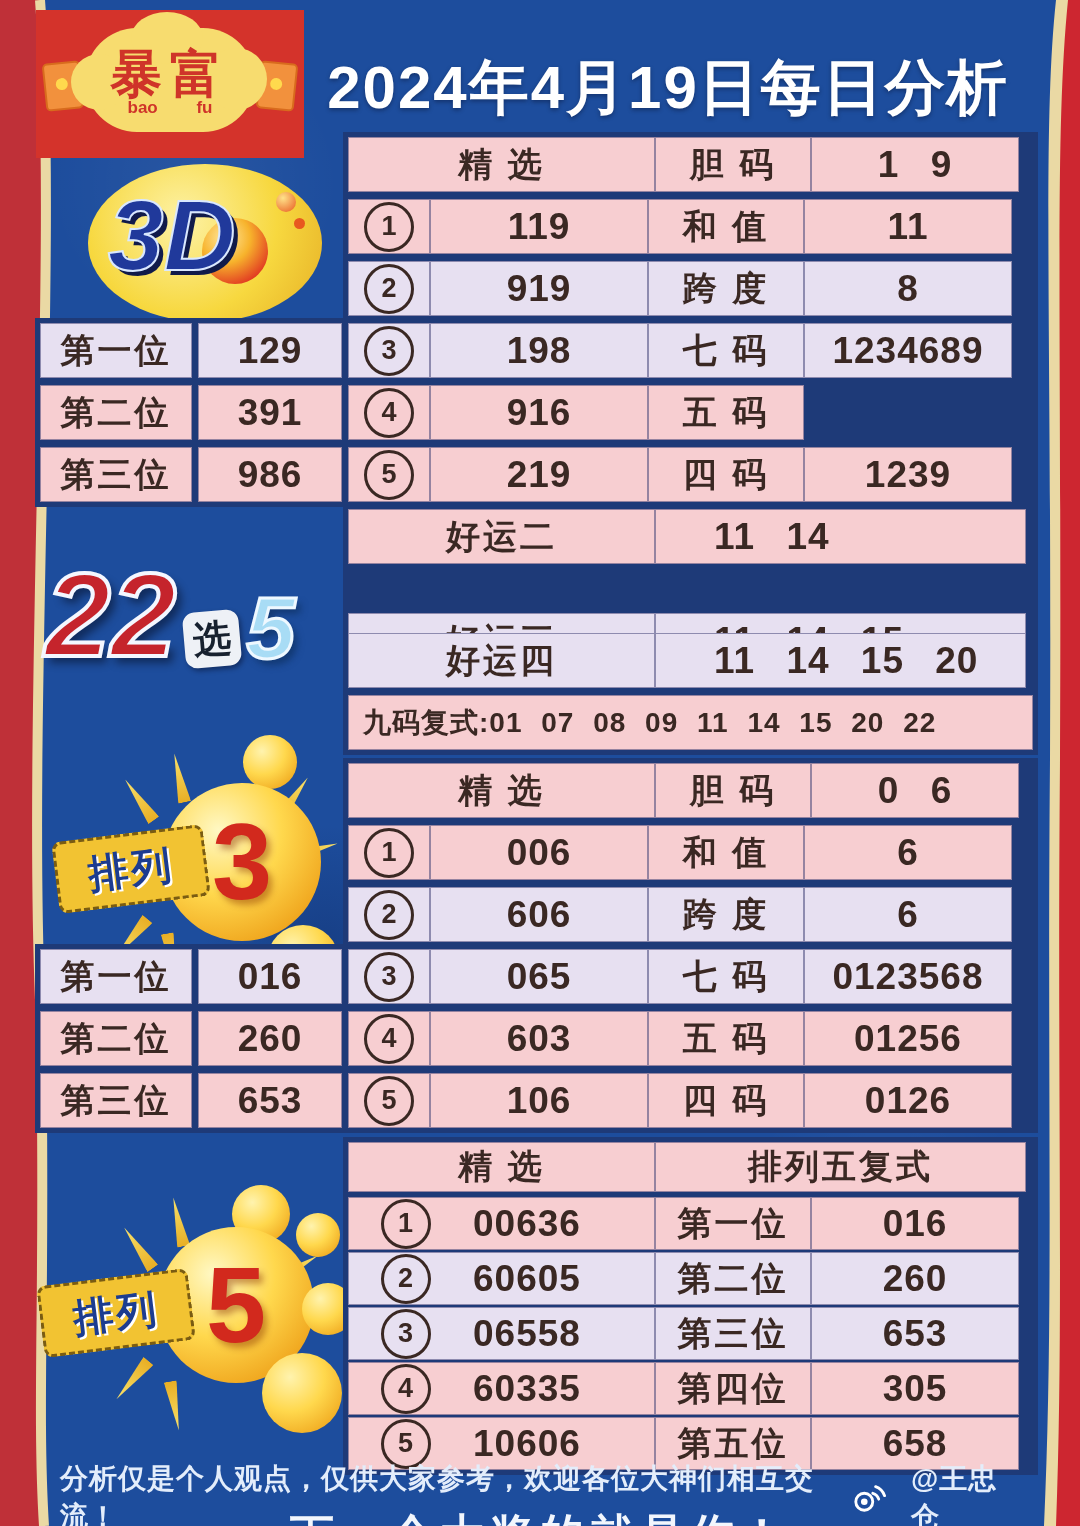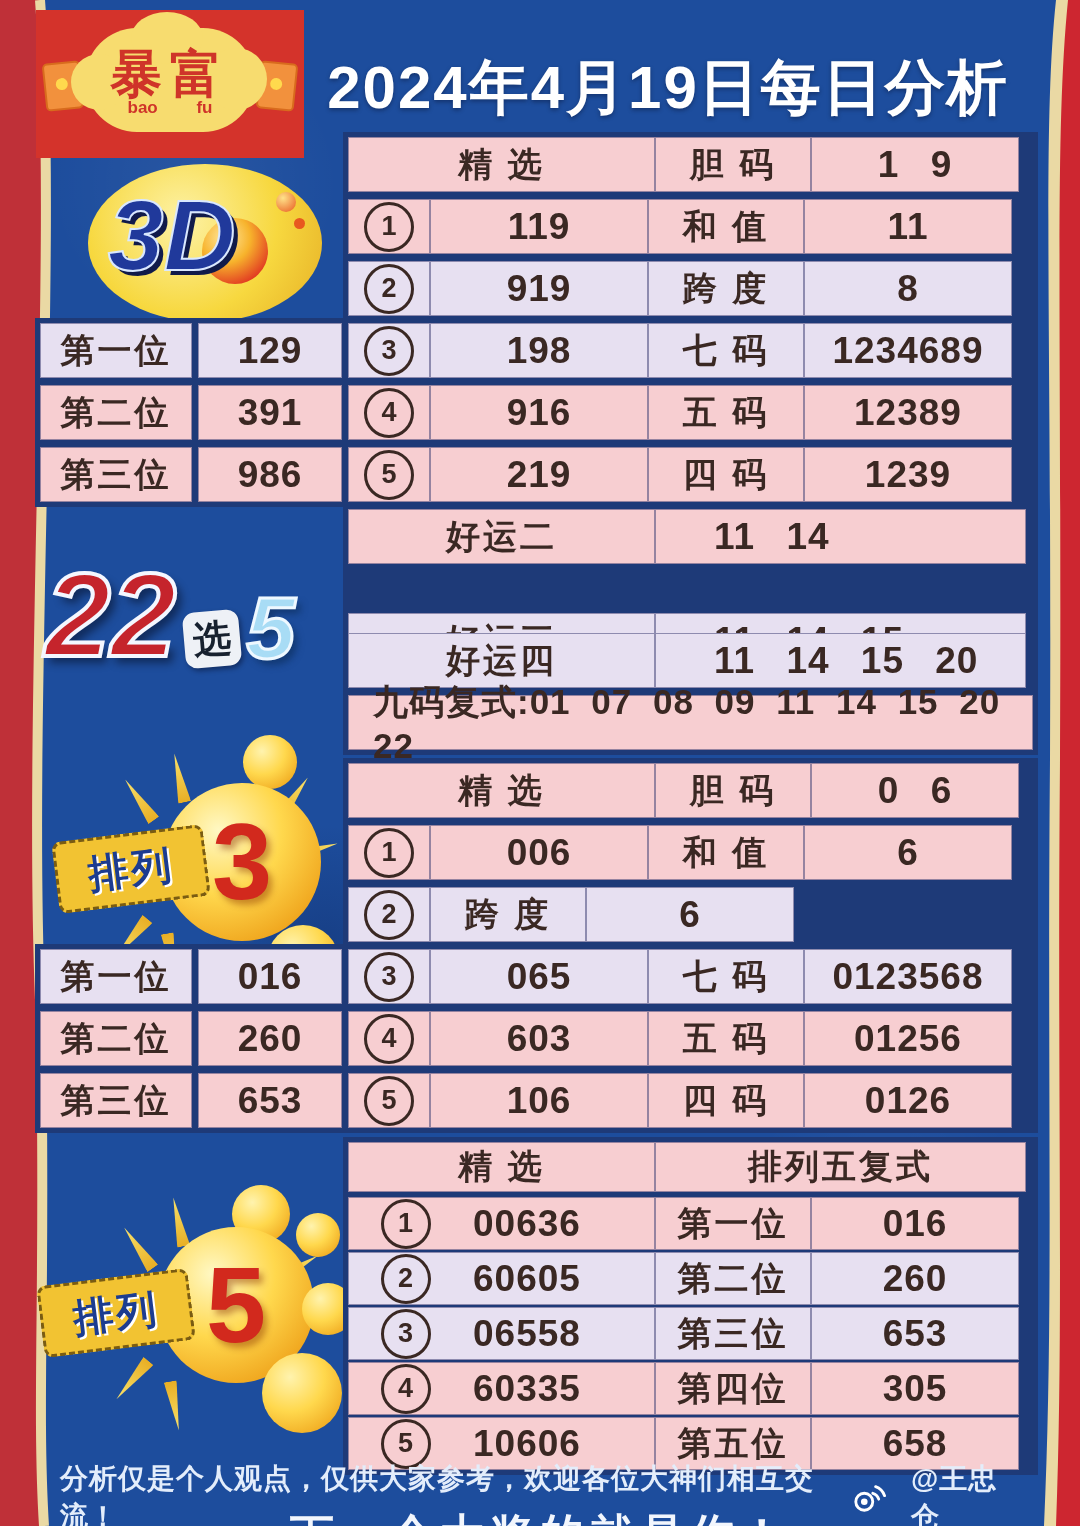--- a/index.html
+++ b/index.html
@@ -41,21 +41,21 @@
   .zh{font-size:34px;letter-spacing:3px;}
   .num{font-size:37px;letter-spacing:1px;}
   .sp{word-spacing:20px;}
   .h55{height:55px;} .h53{height:53px;} .h50{height:50px;}
   .w82{width:82px;} .w218{width:218px;} .w156{width:156px;} .w208{width:208px;}
   .w307{width:307px;} .w371{width:371px;} .w685{width:685px;}
   .w152{width:152px;} .w144{width:144px;}
   .cnum{width:44px;height:44px;border:3px solid #3a2823;border-radius:50%;display:flex;align-items:center;justify-content:center;font-size:27px;font-weight:700;}
   .pickA{justify-content:flex-start;padding-left:32px;gap:42px;}
   .valL{justify-content:flex-start;padding-left:58px;}
-  .nine{font-size:35px;justify-content:flex-start;padding-left:24px;word-spacing:10px;letter-spacing:1px;}
+  .nine{font-size:28px;justify-content:flex-start;padding-left:14px;word-spacing:10px;letter-spacing:1px;}
   .lrow{gap:6px;}
   
   .d3logo{position:absolute;left:80px;top:160px;width:250px;height:168px;}
   .d3e{position:absolute;left:8px;top:4px;width:234px;height:158px;border-radius:50%;
     background:radial-gradient(circle at 40% 35%, #fdf2a6, #f7d83f 55%, #e9b72a 90%);}
   .d3t{position:absolute;left:28px;top:18px;font-size:100px;font-weight:900;font-style:italic;color:#20399b;
     -webkit-text-stroke:2px #d9e8ff;text-shadow:5px 5px 0 #101a4a;}
   .d3ball{position:absolute;left:122px;top:58px;width:66px;height:66px;border-radius:50%;
     background:radial-gradient(circle at 35% 30%, #ffe9a0, #f7b32c 40%, #e23c22 78%, #b21f12);}
   .d3d1{position:absolute;left:196px;top:32px;width:20px;height:20px;border-radius:50%;background:radial-gradient(circle at 35% 30%, #ffe28a, #e8581f);}
@@ -145,21 +145,20 @@
     <div class="cell w218 h55 lav num">198</div>
     <div class="cell w156 h55 lav zh">七 码</div>
     <div class="cell w208 h55 lav num">1234689</div>
   </div>
   <div class="row" style="left:348px;top:385px;">
     <div class="cell w82 h55 pink">
         <span class="cnum">4</span>
       </div>
     <div class="cell w218 h55 pink num">916</div>
     <div class="cell w156 h55 pink zh">五 码</div>
-    <div class="cell w208 h55 pink num">12389</div>
   </div>
   <div class="row" style="left:348px;top:447px;">
     <div class="cell w82 h55 pink">
         <span class="cnum">5</span>
       </div>
     <div class="cell w218 h55 pink num">219</div>
     <div class="cell w156 h55 pink zh">四 码</div>
     <div class="cell w208 h55 pink num">1239</div>
   </div>
   <div class="row lrow" style="left:40px;top:323px;">
@@ -226,20 +225,21 @@
         <span class="cnum">1</span>
       </div>
     <div class="cell w218 h55 pink num">006</div>
     <div class="cell w156 h55 pink zh">和 值</div>
     <div class="cell w208 h55 pink num">6</div>
   </div>
   <div class="row" style="left:348px;top:887px;">
     <div class="cell w82 h55 lav">
         <span class="cnum">2</span>
       </div>
+    <div class="cell w218 h55 lav num">606</div>
     <div class="cell w156 h55 lav zh">跨 度</div>
     <div class="cell w208 h55 lav num">6</div>
   </div>
   <div class="row" style="left:348px;top:949px;">
     <div class="cell w82 h55 lav">
         <span class="cnum">3</span>
       </div>
     <div class="cell w218 h55 lav num">065</div>
     <div class="cell w156 h55 lav zh">七 码</div>
     <div class="cell w208 h55 lav num">0123568</div>

